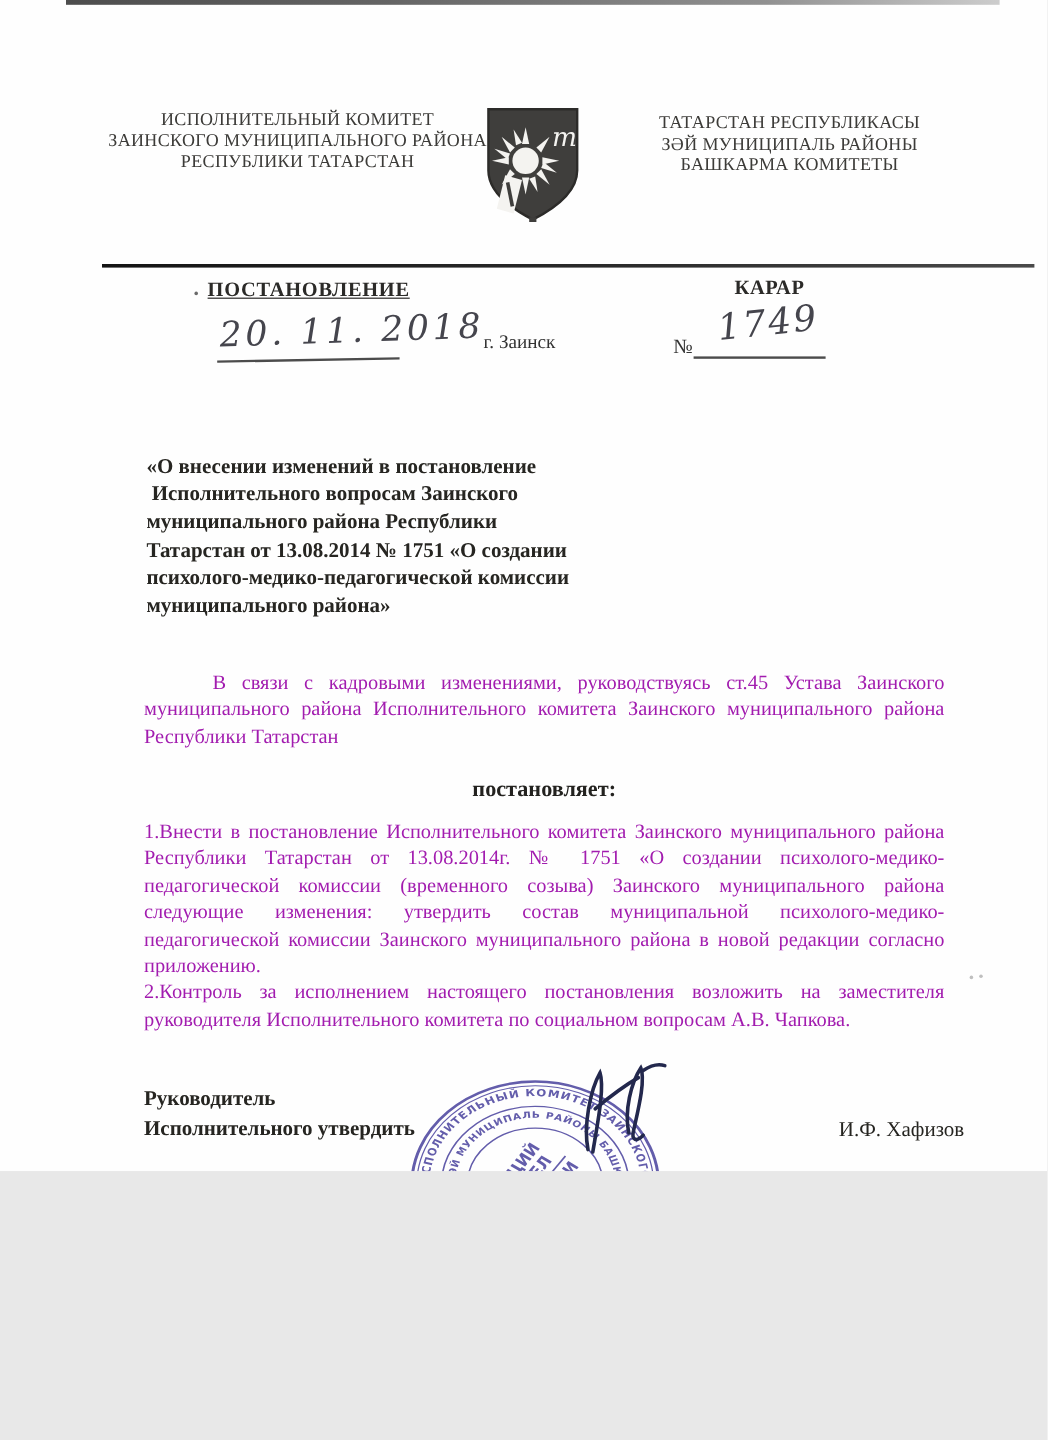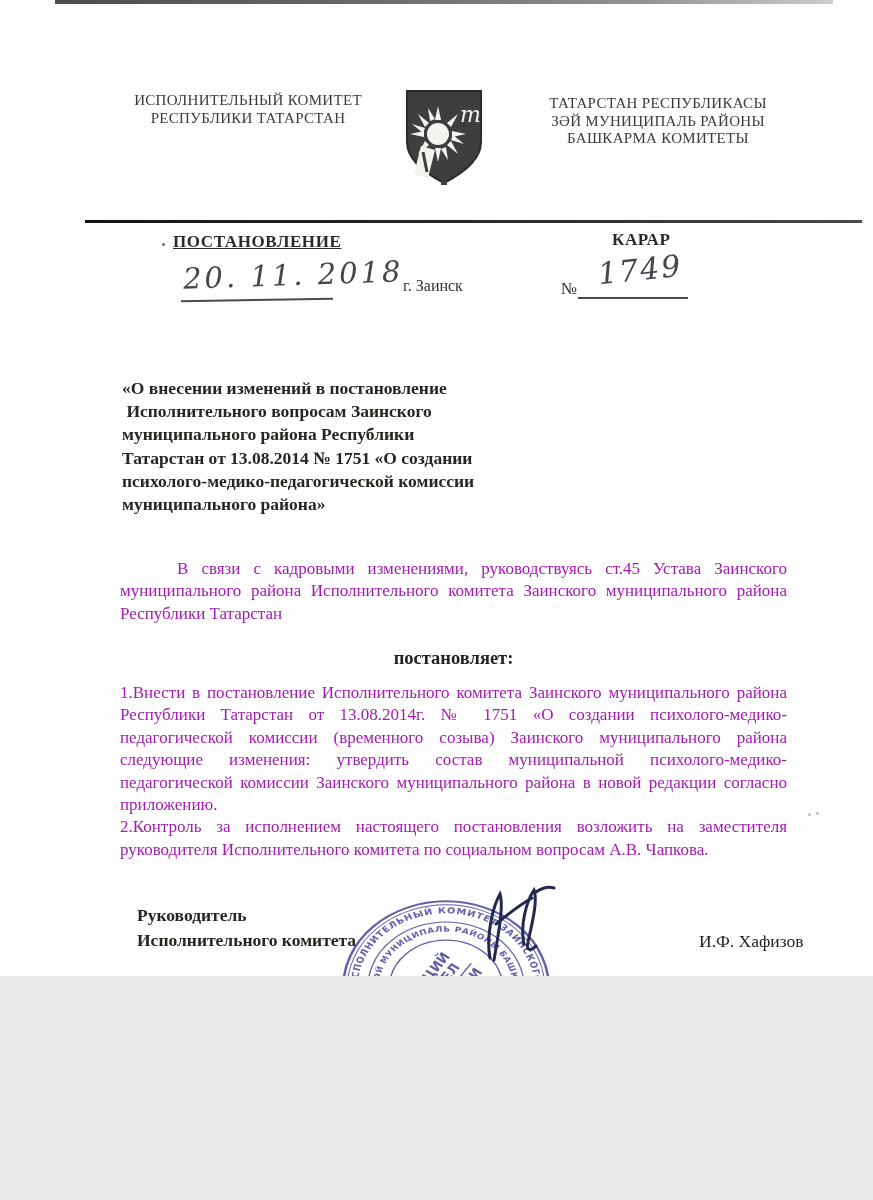--- a/index.html
+++ b/index.html
@@ -46,40 +46,41 @@
   .bodytext{left:120px;width:667px;font-size:17px;line-height:22.4px;
     text-align:justify;color:#a21caf;}
   .intro{top:558px;}
   .intro p{margin:0;text-indent:57px;}
   .resolves{left:120px;top:648px;width:667px;text-align:center;
     font-weight:bold;font-size:18.5px;color:#23221f;}
   .items{top:682px;}
   .items p{margin:0;}
 
   
-  .sig-left{left:137px;top:903px;font-weight:bold;font-size:17.5px;line-height:24.5px;color:#262521;}
+  .sig-left{left:120px;top:903px;font-weight:bold;font-size:17.5px;line-height:24.5px;color:#262521;}
   .sig-name{left:699px;top:931px;font-weight:normal;font-size:17.5px;color:#262521;}
   .executor{left:120px;top:996px;font-size:16.5px;line-height:22px;color:#ef4444;text-align:right;}
 
   
   .stamp{left:338px;top:897px;width:216px;height:181px;mix-blend-mode:multiply;opacity:.92;}
   .ink{left:452px;top:880px;width:116px;height:92px;}
 </style>
 </head>
 <body>
 
 <div class="page">
 
   <div class="abs scan-top"></div>
   <div class="abs scan-right"></div>
   <div class="abs scan-speck" style="left:808px;top:813px;"></div>
   <div class="abs scan-speck" style="left:816px;top:812px;"></div>
 
   <div class="abs org-block" style="left:88px;top:92px;">
     <div class="org-line">ИСПОЛНИТЕЛЬНЫЙ КОМИТЕТ</div>
+    <div class="org-line">ЗАИНСКОГО МУНИЦИПАЛЬНОГО РАЙОНА</div>
     <div class="org-line">РЕСПУБЛИКИ ТАТАРСТАН</div>
   </div>
 
   <svg class="abs" style="left:398px;top:86px;" width="92" height="100" viewBox="0 0 92 100">
     <path d="M9 5 H83 V56 Q83 78 46 97 Q9 78 9 56 Z" fill="#3f3e3c" stroke="#2c2b29" stroke-width="2"></path>
     <rect x="43" y="95" width="6" height="4" fill="#3f3e3c"></rect>
     <g fill="#f4f3f0">
       <circle cx="40" cy="48" r="11"></circle>
       <g>
         <path d="M40 20 L43 34 L37 34 Z"></path>
@@ -137,21 +138,21 @@
 
   <div class="abs resolves">постановляет:</div>
 
   <div class="abs bodytext items">
     <p>1.Внести в постановление Исполнительного комитета Заинского муниципального района Республики Татарстан от 13.08.2014г. № 1751 «О создании психолого-медико-педагогической комиссии (временного созыва) Заинского муниципального района следующие изменения: утвердить состав муниципальной психолого-медико-педагогической комиссии Заинского муниципального района в новой редакции согласно приложению.</p>
     <p>2.Контроль за исполнением настоящего постановления возложить на заместителя руководителя Исполнительного комитета по социальном вопросам А.В. Чапкова.</p>
   </div>
 
   <div class="abs sig-left">
     <div>Руководитель</div>
-    <div>Исполнительного комитета</div>
+    <div>Исполнительного утвердить</div>
   </div>
   <div class="abs sig-name">И.Ф. Хафизов</div>
 
   <div class="abs executor">
     <div>С.А. Кузнецов</div>
     <div>70813</div>
   </div>
 
   <svg class="abs stamp" viewBox="0 0 210 210" preserveAspectRatio="none">
     <g fill="none" stroke="#564fa5">

